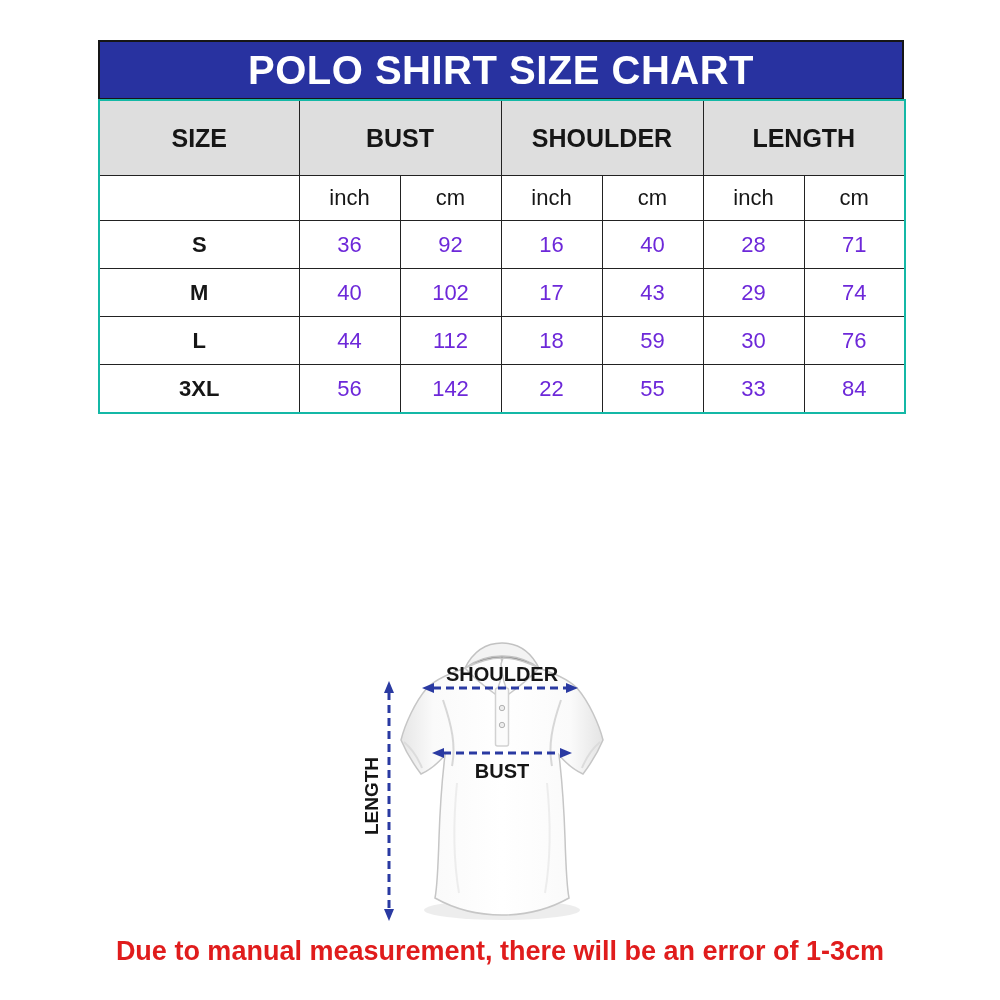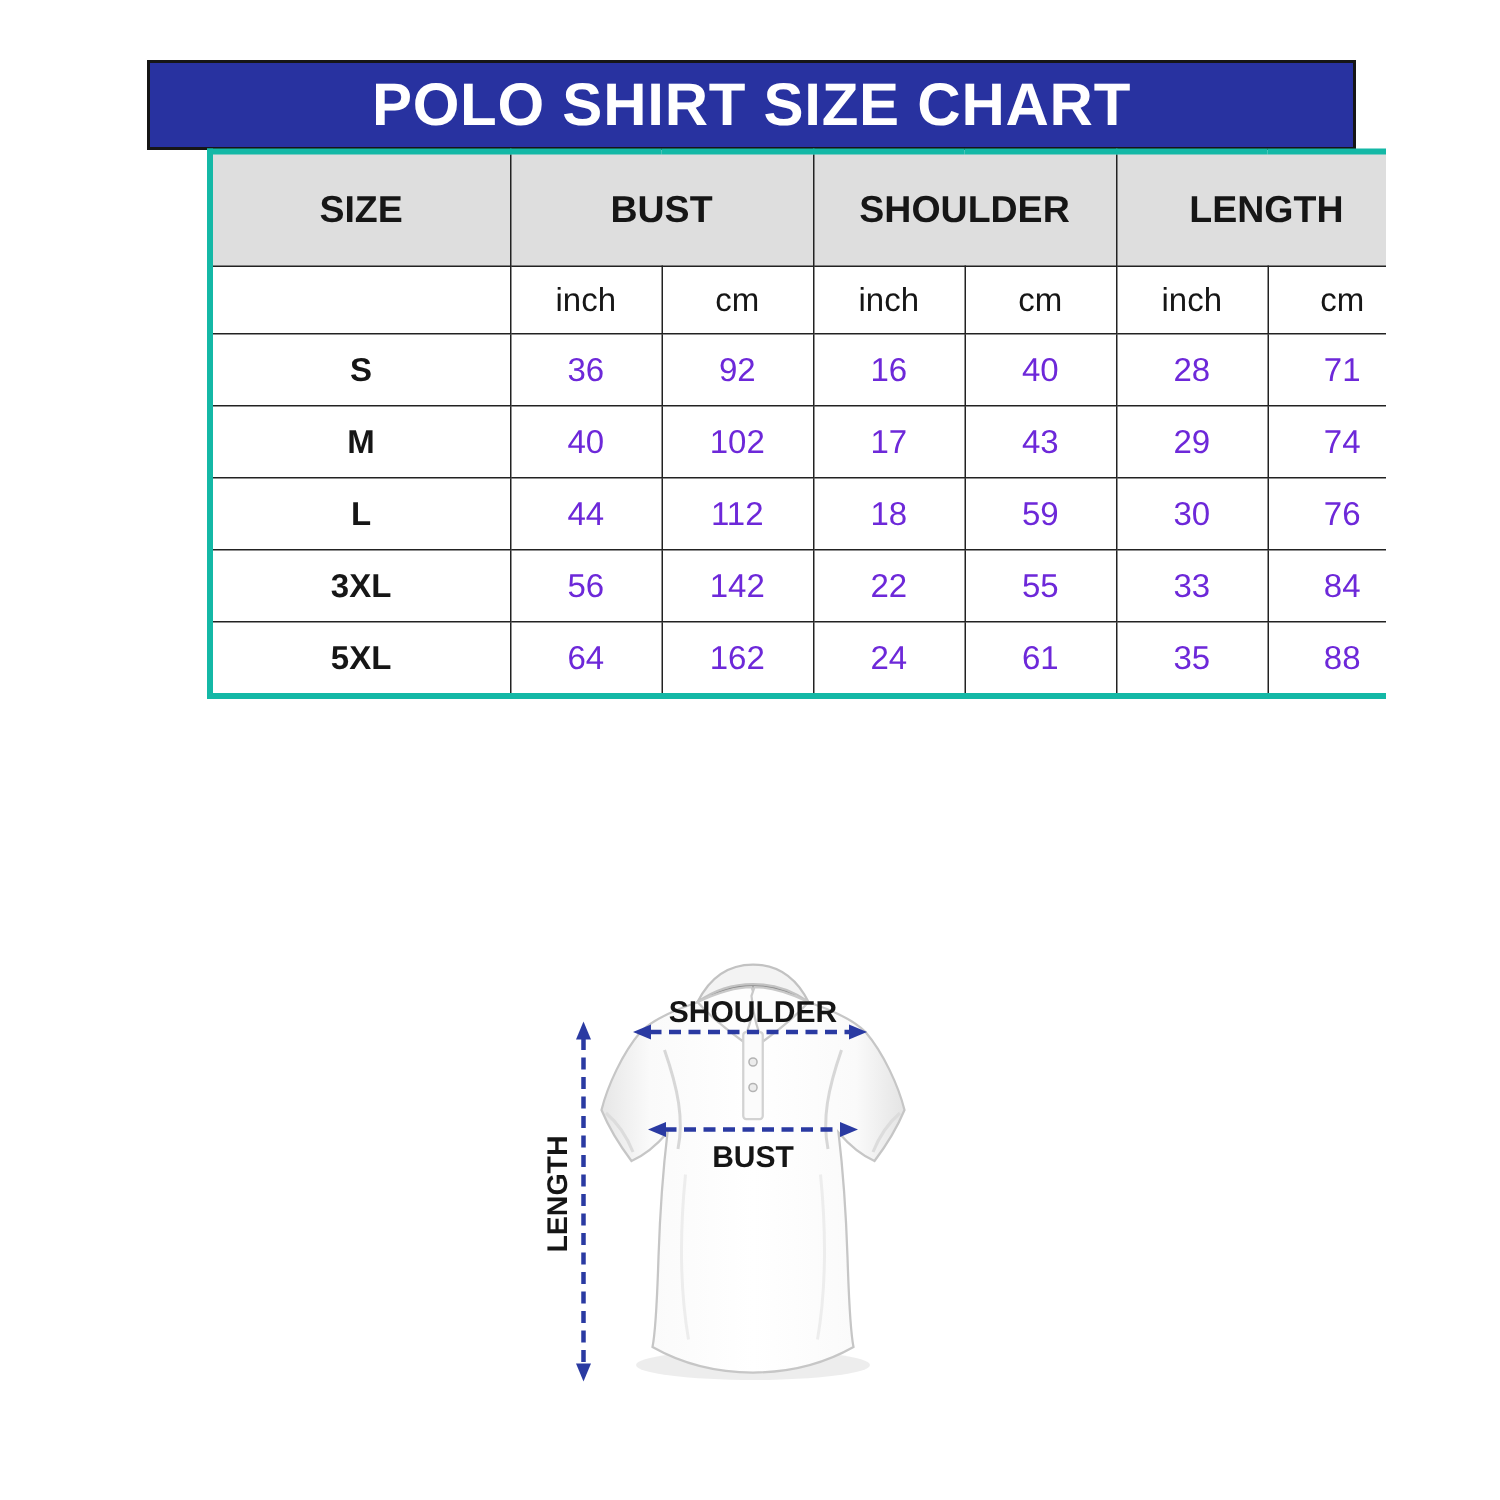--- a/index.html
+++ b/index.html
@@ -1,32 +1,31 @@
 <!DOCTYPE html>
 <html><head>
 <meta charset="utf-8">
 <style>
   html,body{margin:0;padding:0;background:#ffffff;}
   .page{
     position:relative;width:924px;height:1000px;background:#ffffff;overflow:hidden;
-    font-family:"Liberation Sans", sans-serif;color:#161616;
+    font-family:"Liberation Sans", sans-serif;color:#161616;padding-left:16px;
   }
   
   .chart-wrap{position:absolute;left:98px;top:40px;width:806px;}
   .title-bar{
     box-sizing:border-box;height:60px;background:#2832a0;border:2px solid #161616;
     display:flex;align-items:center;justify-content:center;
   }
   .title-bar span{
     color:#ffffff;font-size:40px;font-weight:700;letter-spacing:.5px;white-space:nowrap;
   }
   table.size-table{
     width:806px;border-collapse:collapse;table-layout:fixed;margin-top:-1px;
-    border:4px solid #14b8a6;
-    margin-left:40px;
+    border:2px solid #14b8a6;
   }
   table.size-table th,table.size-table td{
     border:1.5px solid #222222;text-align:center;vertical-align:middle;padding:0;
   }
   tr.group-row th{height:74px;background:#dedede;font-size:25px;font-weight:700;}
   tr.unit-row th{height:44px;background:#ffffff;font-size:22px;font-weight:400;}
   tbody th.size-cell{height:47px;font-size:22px;font-weight:700;background:#ffffff;}
   tbody td.value-cell{font-size:22px;font-weight:400;color:#6d28d9;background:#ffffff;}
   
   .diagram{position:absolute;left:332px;top:638px;width:340px;height:300px;}
@@ -103,29 +102,20 @@
         </tr>
         <tr>
           <th class="size-cell">3XL</th>
           <td class="value-cell">56</td>
           <td class="value-cell">142</td>
           <td class="value-cell">22</td>
           <td class="value-cell">55</td>
           <td class="value-cell">33</td>
           <td class="value-cell">84</td>
         </tr>
-        <tr>
-          <th class="size-cell">5XL</th>
-          <td class="value-cell">64</td>
-          <td class="value-cell">162</td>
-          <td class="value-cell">24</td>
-          <td class="value-cell">61</td>
-          <td class="value-cell">35</td>
-          <td class="value-cell">88</td>
-        </tr>
       </tbody>
     </table>
   </div>
 
   <div class="diagram">
     <svg width="340" height="300" viewBox="0 0 340 300" xmlns="http://www.w3.org/2000/svg">
       <defs>
         <linearGradient id="bodyGrad" x1="0" y1="0" x2="1" y2="0">
           <stop offset="0" stop-color="#e6e6e6"></stop>
           <stop offset="0.16" stop-color="#fafafa"></stop>
@@ -185,14 +175,15 @@
       <line x1="57" y1="54" x2="57" y2="272" stroke="#2a3aa2" stroke-width="3" stroke-dasharray="8 5"></line>
       <polygon points="57,43 52,55 62,55" fill="#2a3aa2"></polygon>
       <polygon points="57,283 52,271 62,271" fill="#2a3aa2"></polygon>
 
       <text x="170" y="43" text-anchor="middle" font-family="Liberation Sans, sans-serif" font-size="20" font-weight="700" fill="#151515">SHOULDER</text>
       <text x="170" y="140" text-anchor="middle" font-family="Liberation Sans, sans-serif" font-size="20" font-weight="700" fill="#151515">BUST</text>
       <text x="46" y="158" text-anchor="middle" transform="rotate(-90 46 158)" font-family="Liberation Sans, sans-serif" font-size="19" font-weight="700" fill="#151515">LENGTH</text>
     </svg>
   </div>
 
+  <div class="note">Due to manual measurement, there will be an error of 1-3cm</div>
 
 </div>
 
 </body></html>

